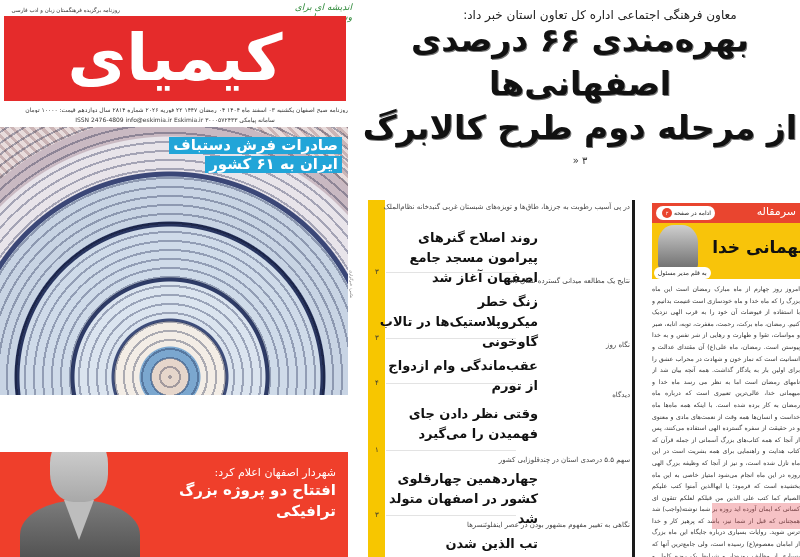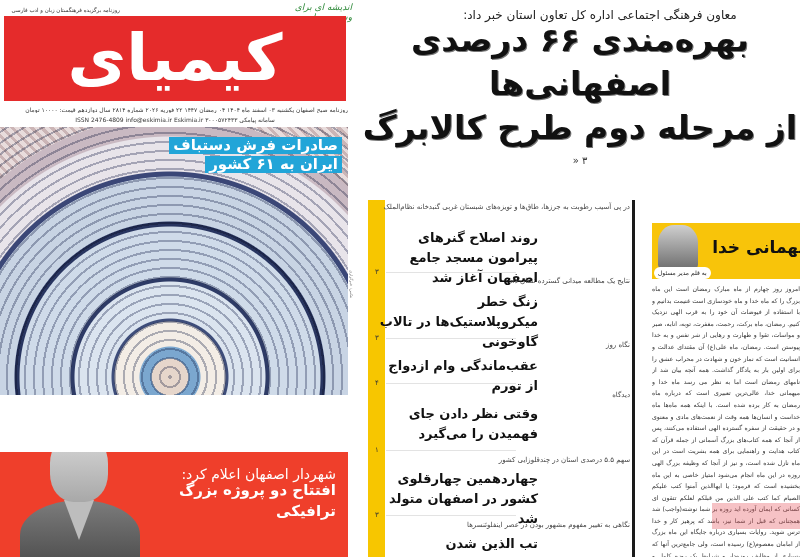--- a/index.html
+++ b/index.html
@@ -24,21 +24,21 @@
     background: repeating-radial-gradient(circle at 170px 250px, rgba(40,50,90,0.35) 0 2px, rgba(255,255,255,0) 2px 9px); mix-blend-mode: multiply; }
   .carpet-caption { position: absolute; right: 6px; top: 10px; text-align: right; }
   .carpet-caption span { display: block; background: #22a5d8; color: #fff; font-weight: bold; font-size: 15px; line-height: 17px; padding: 0 4px; margin-bottom: 2px; float: right; clear: right; }
   .photo-credit { position: absolute; left: 346px; top: 270px; width: 8px; font-size: 4px; color: #777; writing-mode: vertical-rl; }
 
   .red-feature { position: absolute; left: 0; top: 452px; width: 348px; height: 105px; background: #ef3f2b; overflow: hidden; }
   .portrait { position: absolute; left: 20px; top: -20px; width: 120px; height: 130px; }
   .portrait .head { position: absolute; left: 30px; top: 0; width: 58px; height: 70px; border-radius: 45% 45% 40% 40%; background: linear-gradient(#d9d9d9, #a8a8a8); }
   .portrait .body { position: absolute; left: 0; top: 68px; width: 120px; height: 70px; border-radius: 50% 50% 0 0; background: linear-gradient(#7c7c7c, #4a4a4a); }
   .portrait .collar { position: absolute; left: 44px; top: 68px; width: 30px; height: 40px; background: #bdbdbd; clip-path: polygon(0 0, 100% 0, 50% 100%); }
-  .feature-kicker { position: absolute; right: 12px; top: 14px; font-size: 14px; color: #fff; margin-left: 40px; }
+  .feature-kicker { position: absolute; right: 12px; top: 14px; font-size: 11px; color: #fff; margin-left: 40px; }
   .feature-headline { position: absolute; right: 12px; top: 28px; width: 200px; text-align: right; font-size: 15px; line-height: 21px; font-weight: bold; color: #fff; }
   .feature-ref { display: inline-block; font-size: 8px; color: #fff; margin-right: 4px; }
 
   
   .top-kicker { position: absolute; left: 420px; top: 8px; width: 360px; text-align: center; font-size: 12px; color: #222; }
   .main-headline { position: absolute; left: 360px; top: 18px; width: 440px; text-align: center; font-weight: bold; font-size: 33px; line-height: 44px; color: #111; text-shadow: 1px 1px 0 #777; }
   .main-ref { position: absolute; left: 560px; top: 155px; width: 40px; text-align: center; font-size: 10px; color: #333; }
 
   
   .news-col { position: absolute; left: 368px; top: 200px; width: 262px; height: 357px; }
@@ -145,20 +145,27 @@
 
   <div class="news-item" style="top:320px;">
     <div class="kicker" style="top:0;">نگاهی به تغییر مفهوم مشهور بودن در عصر اینفلوئنسرها</div>
     <div class="headline" style="top:14px;">تب الذین شدن</div>
   </div>
 </div>
 
 <div class="col-rule"></div>
 
 <div class="editorial">
+  <div class="ed-header">
+    <div class="ed-section">سرمقاله</div>
+    <div class="ed-continued">
+      <span>ادامه در صفحه</span>
+      <span class="badge">۲</span>
+    </div>
+  </div>
   <div class="ed-banner">
     <div class="ed-author-photo"></div>
     <div class="ed-title">میهمانی خدا</div>
     <div class="ed-byline">به قلم مدیر مسئول</div>
   </div>
   <div class="ed-body">امروز روز چهارم از ماه مبارک رمضان است این ماه بزرگ را که ماه خدا و ماه خودسازی است غنیمت بدانیم و با استفاده از فیوضات آن خود را به قرب الهی نزدیک کنیم. رمضان، ماه برکت، رحمت، مغفرت، توبه، انابه، صبر و مواسات، تقوا و طهارت و رهایی از شر نفس و به خدا پیوستن است. رمضان، ماه علی(ع) آن مقتدای عدالت و انسانیت است که نماز خون و شهادت در محراب عشق را برای اولین بار به یادگار گذاشت. همه آنچه بیان شد از نامهای رمضان است اما به نظر می رسد ماه خدا و میهمانی خدا، عالی‌ترین تعبیری است که درباره ماه رمضان به کار برده شده است. با اینکه همه ماه‌ها ماه خداست و انسان‌ها همه وقت از نعمت‌های مادی و معنوی و در حقیقت از سفره گسترده الهی استفاده می‌کنند، پس از آنجا که همه کتاب‌های بزرگ آسمانی از جمله قرآن که کتاب هدایت و راهنمایی برای همه بشریت است در این ماه نازل شده است، و نیز از آنجا که وظیفه بزرگ الهی روزه در این ماه انجام می‌شود امتیاز خاصی به این ماه بخشیده است که فرمود: یا ایهاالذین آمنوا کتب علیکم الصیام کما کتب علی الذین من قبلکم لعلکم تتقون ای کسانی که ایمان آورده اید روزه بر شما نوشته(واجب) شد همچنانی که قبل از شما نیز، باشد که پرهیز کار و خدا ترس شوید. روایات بسیاری درباره جایگاه این ماه بزرگ از امامان معصوم(ع) رسیده است، ولی جامع‌ترین آنها که بسیاری از وظایف روزه‌دار و شرایط یک روزه کامل و فضائل این ماه را بیان می‌کند، روایت شده است که حضرت محمد صلی الله علیه و آله در آخرین جمعه ماه شعبان برای آماده ساختن یاران برای استقبال از ماه مبارک رمضان خطبه‌ای خواندند. پیامبر خدا در آن خطبه معروف مژده فرا رسیدن ماه رمضان داده و جایگاه و اهمیت این ماه بزرگ را تشریح کردند و در</div>
   <div class="ed-watermark"></div>
 </div>
 
 </body></html>

